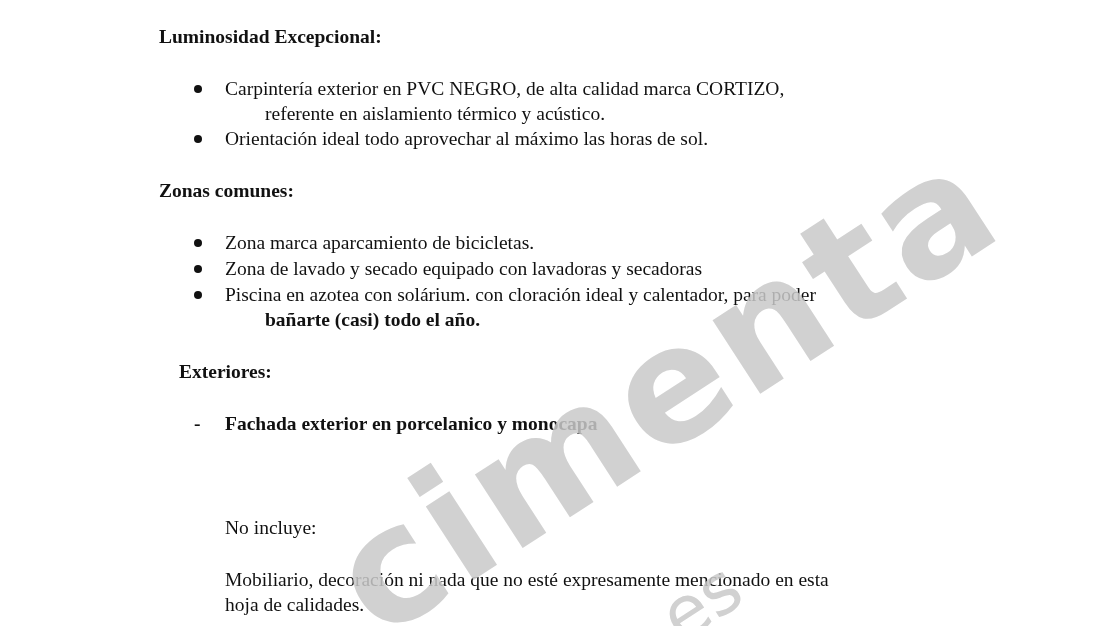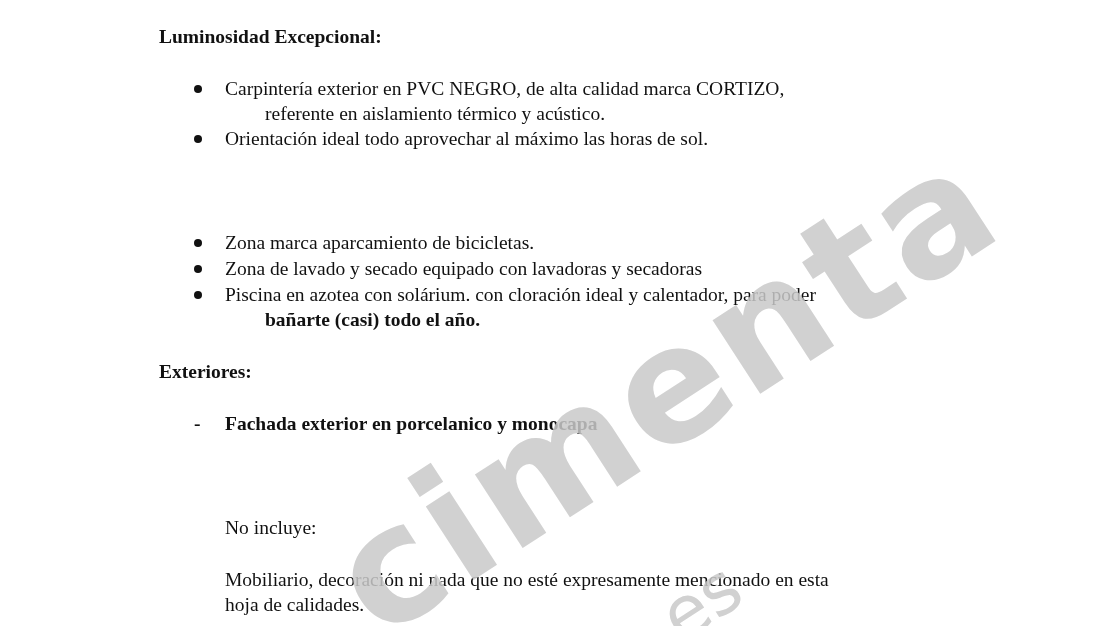--- a/index.html
+++ b/index.html
@@ -109,38 +109,39 @@
     <span class="bullet-dot"></span>
     <span class="bullet-text">Carpintería exterior en PVC NEGRO, de alta calidad marca CORTIZO,</span>
   </div>
   <div class="cont-line" style="top:86px;">referente en aislamiento térmico y acústico.</div>
 
   <div class="bullet-row" style="top:111px;">
     <span class="bullet-dot"></span>
     <span class="bullet-text">Orientación ideal todo aprovechar al máximo las horas de sol.</span>
   </div>
 
+  <div class="heading" style="top:163px;">Zonas comunes:</div>
 
   <div class="bullet-row" style="top:215px;">
     <span class="bullet-dot"></span>
     <span class="bullet-text">Zona marca aparcamiento de bicicletas.</span>
   </div>
 
   <div class="bullet-row" style="top:241px;">
     <span class="bullet-dot"></span>
     <span class="bullet-text">Zona de lavado y secado equipado con lavadoras y secadoras</span>
   </div>
 
   <div class="bullet-row" style="top:267px;">
     <span class="bullet-dot"></span>
     <span class="bullet-text">Piscina en azotea con solárium. con cloración ideal y calentador, para poder</span>
   </div>
   <div class="cont-line bold" style="top:292px;">bañarte (casi) todo el año.</div>
 
-  <div class="heading" style="top:344px;">Exteriores:</div>
+  <div class="heading" style="top:344px;margin-left:20px;">Exteriores:</div>
 
   <div class="bullet-row" style="top:396px;">
     <span class="dash">-</span>
     <span class="bullet-text bold">Fachada exterior en porcelanico y monocapa</span>
   </div>
 
   <div class="para" style="top:500px;">No incluye:</div>
   <div class="para" style="top:552px;">Mobiliario, decoración ni nada que no esté expresamente mencionado en esta</div>
   <div class="para" style="top:577px;">hoja de calidades.</div>
 

